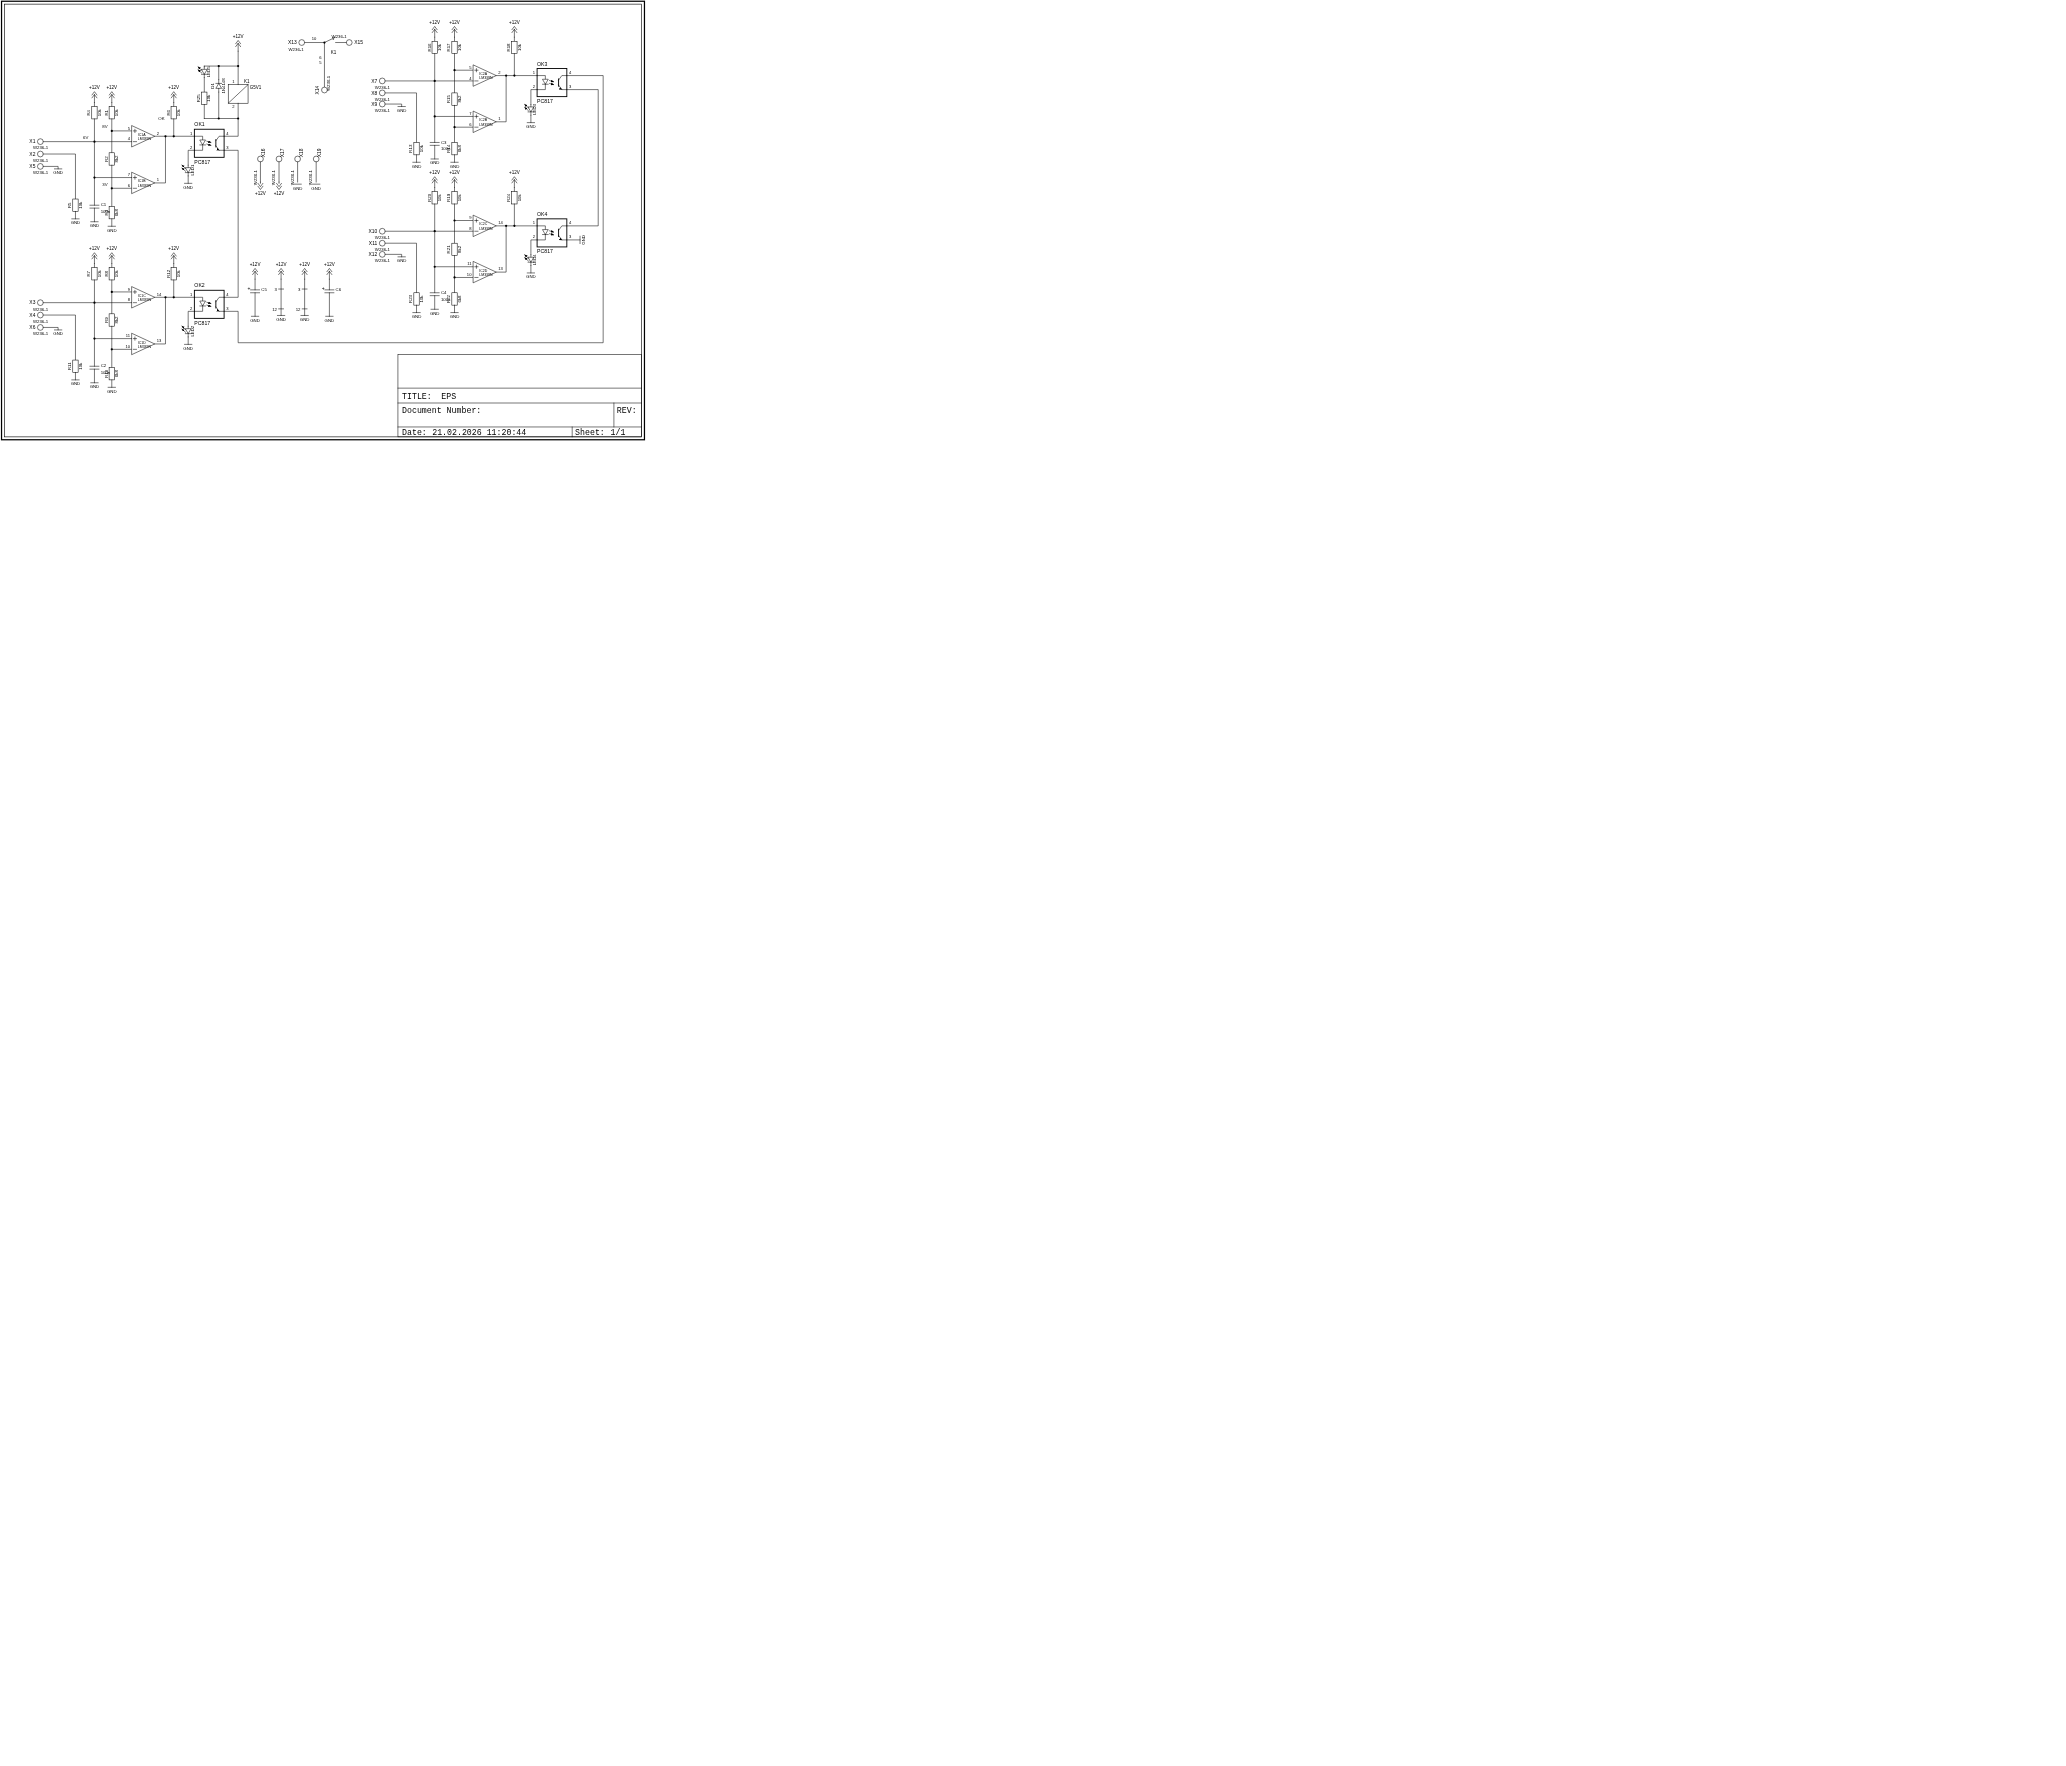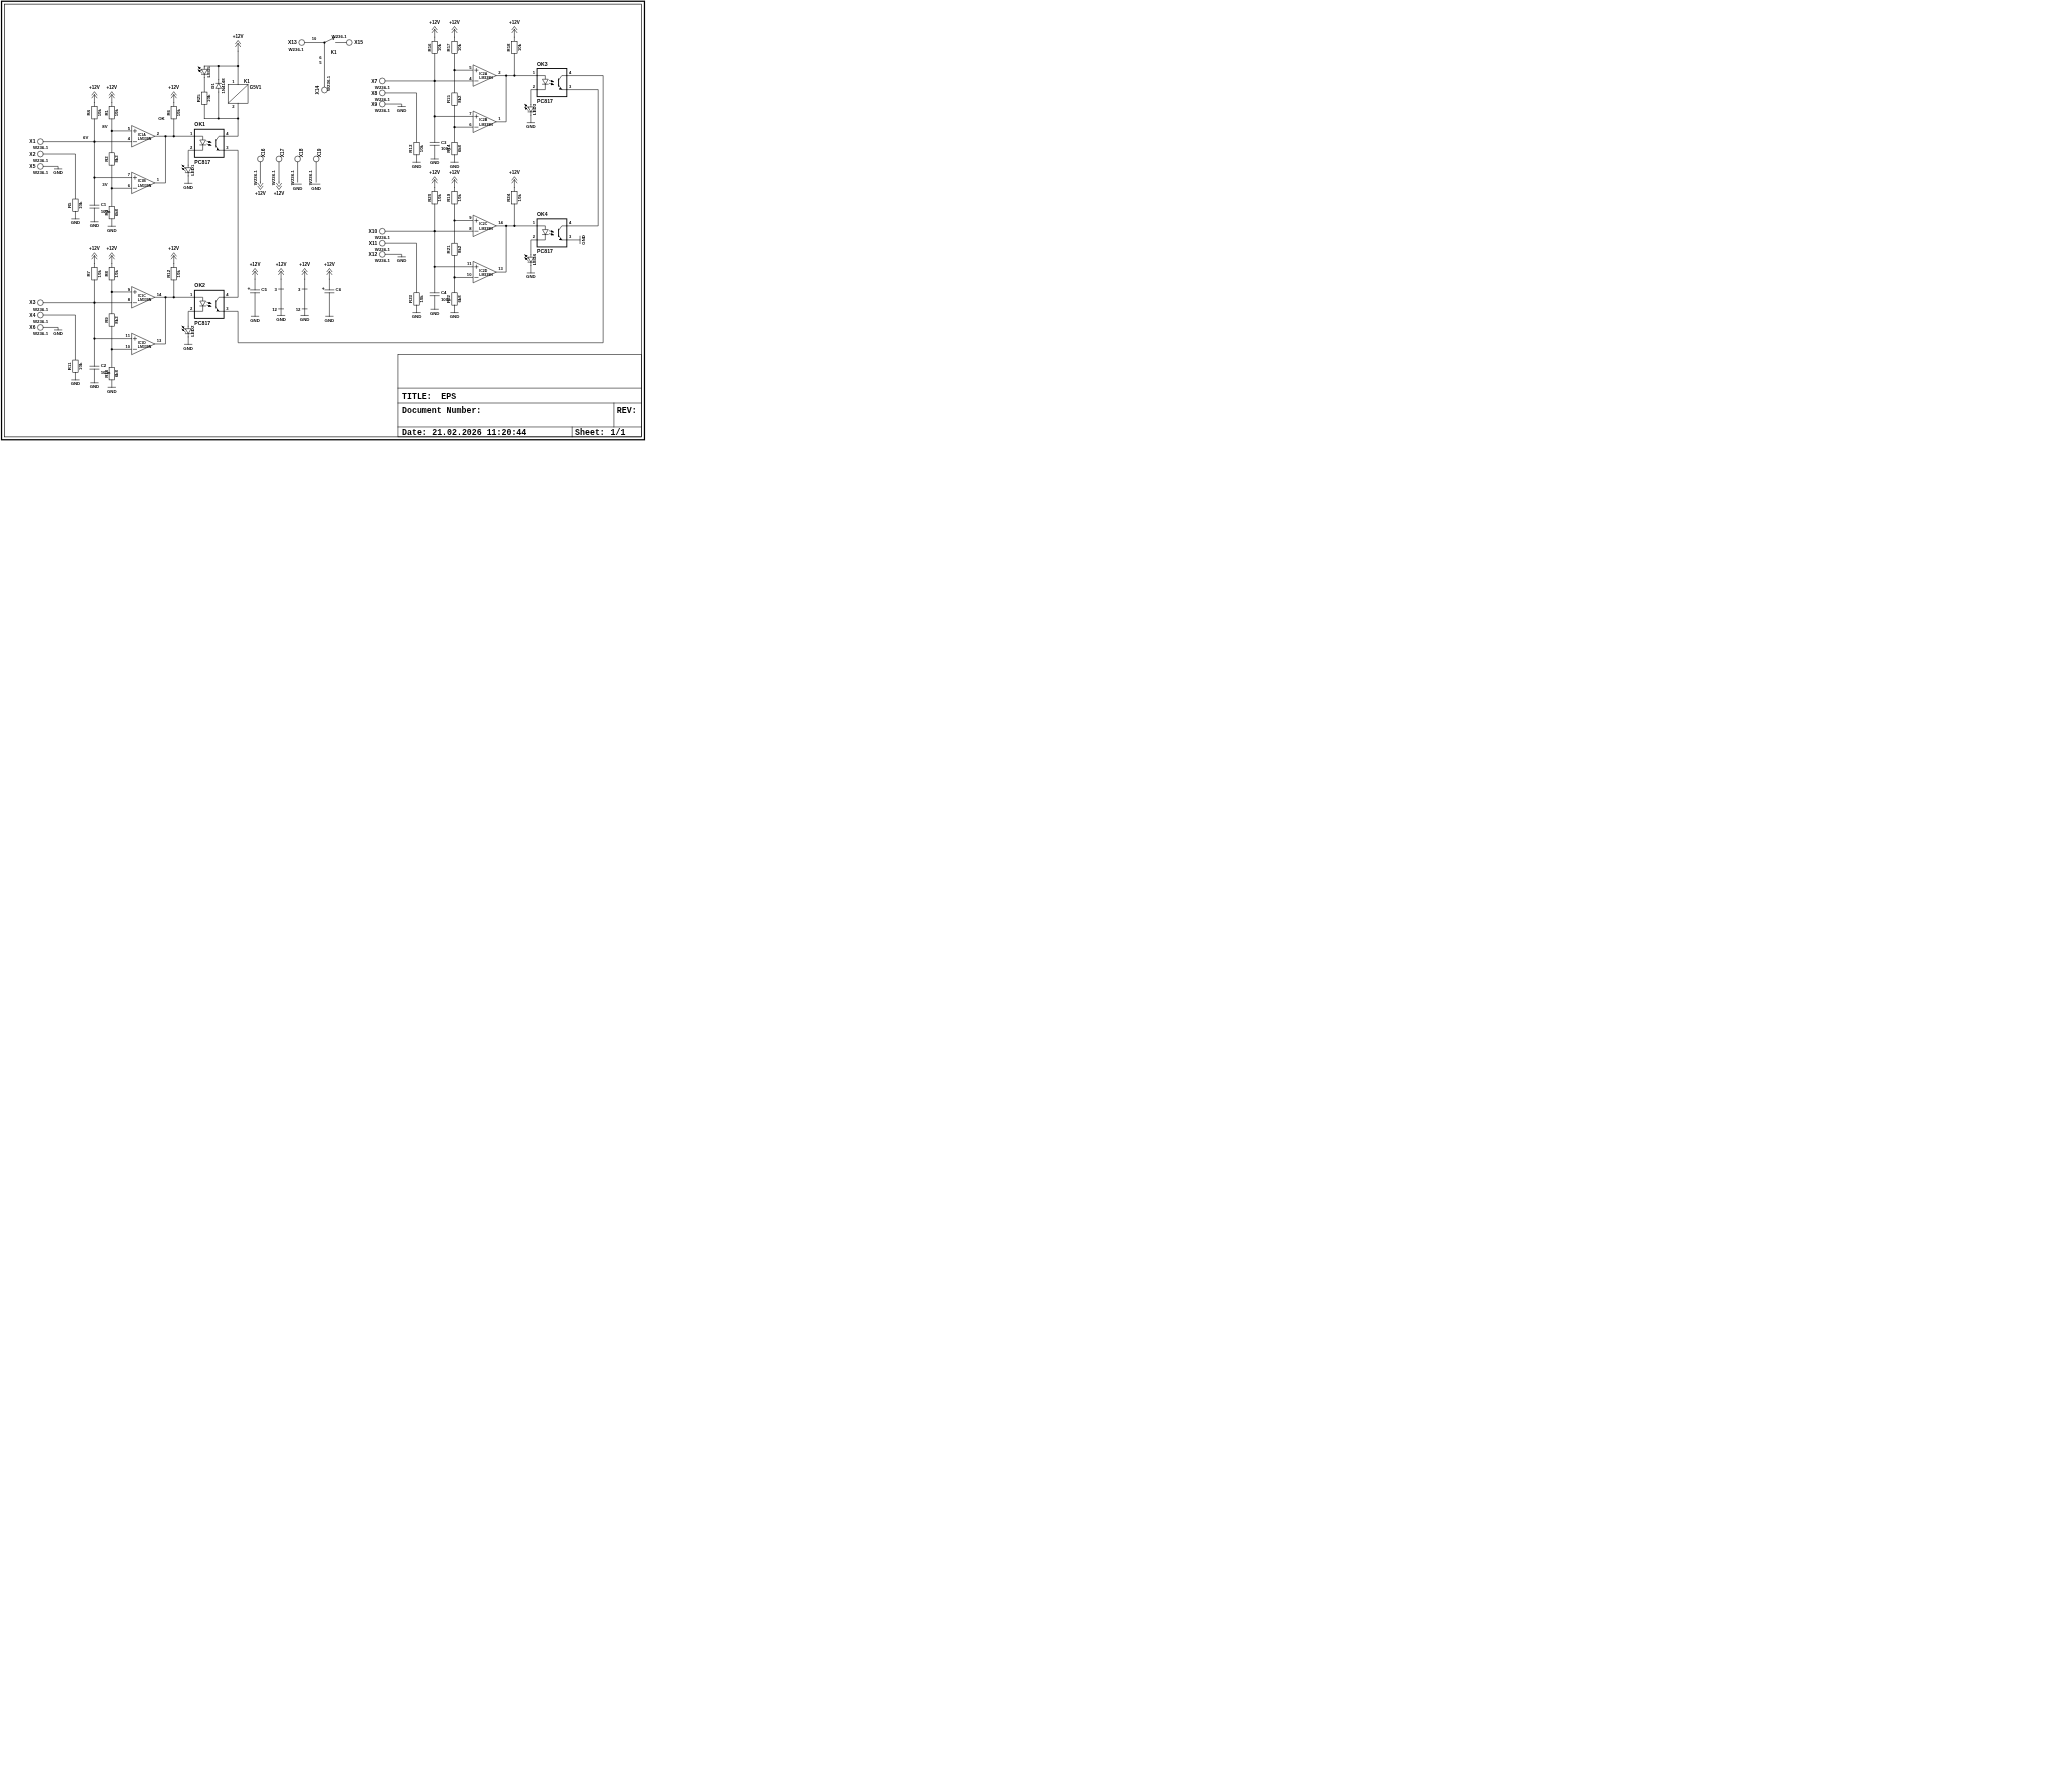--- a/index.html
+++ b/index.html
@@ -1,16 +1,16 @@
 <!DOCTYPE html>
 <html style="font-size:6.6px"><head>
 <meta charset="utf-8">
 <style>
   html,body{margin:0;padding:0;background:#fff;}
-  .page{position:relative;width:646px;height:441px;background:#fff;font-weight:bold;}
+  .page{position:relative;width:646px;height:441px;background:#fff;}
   svg{display:block;}
   .w{stroke:#000;stroke-width:1.3;fill:none;stroke-linecap:round;}
   .b{stroke:#000;stroke-width:1.3;fill:#fff;}
   .bn{stroke:#000;stroke-width:1.3;fill:none;}
   .b2{stroke:#000;stroke-width:2.2;fill:none;}
   .dot{fill:#000;stroke:none;}
   .t{fill:#000;font-family:"Liberation Sans","DejaVu Sans",sans-serif;}
   .tb{fill:#000;font-family:"Liberation Mono","DejaVu Sans Mono",monospace;}
   .frame2{stroke:#000;stroke-width:3;fill:none;}
   .frame1{stroke:#000;stroke-width:1.5;fill:none;}

